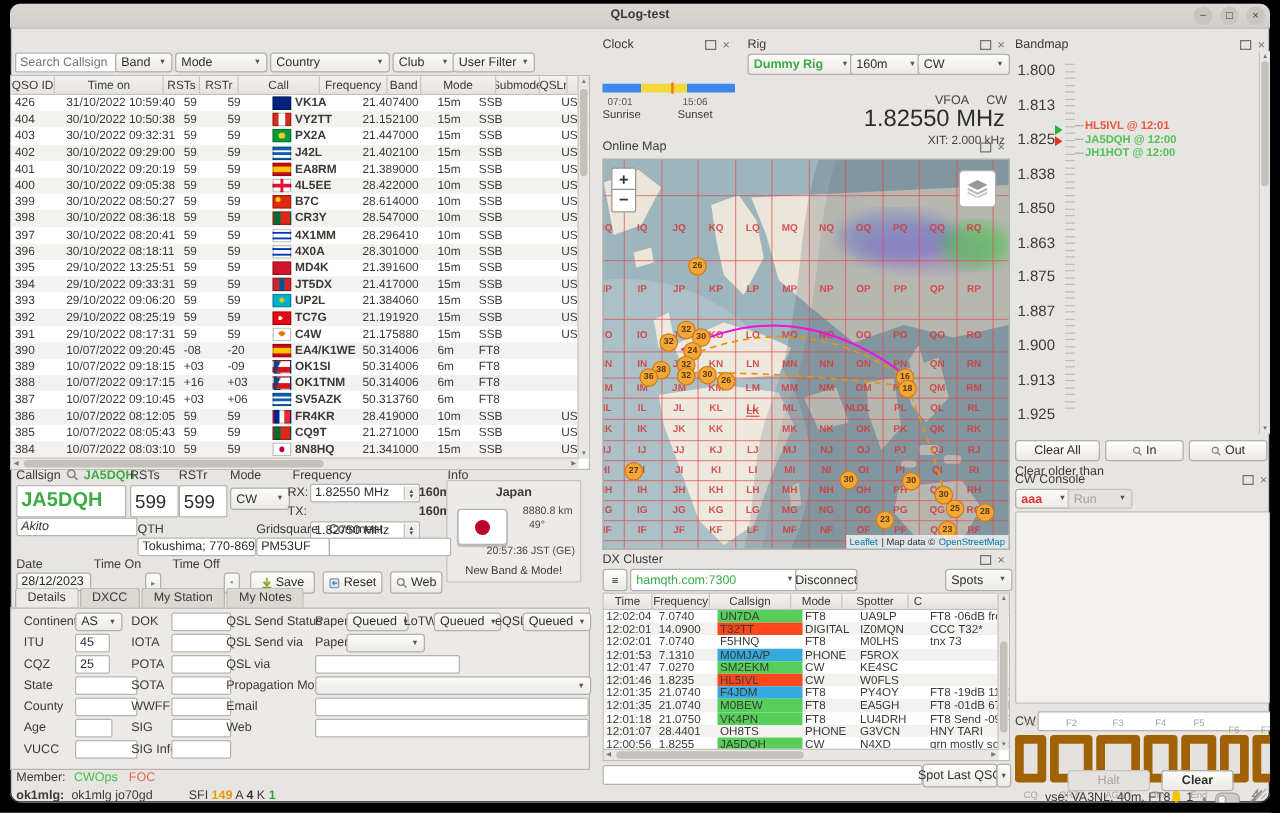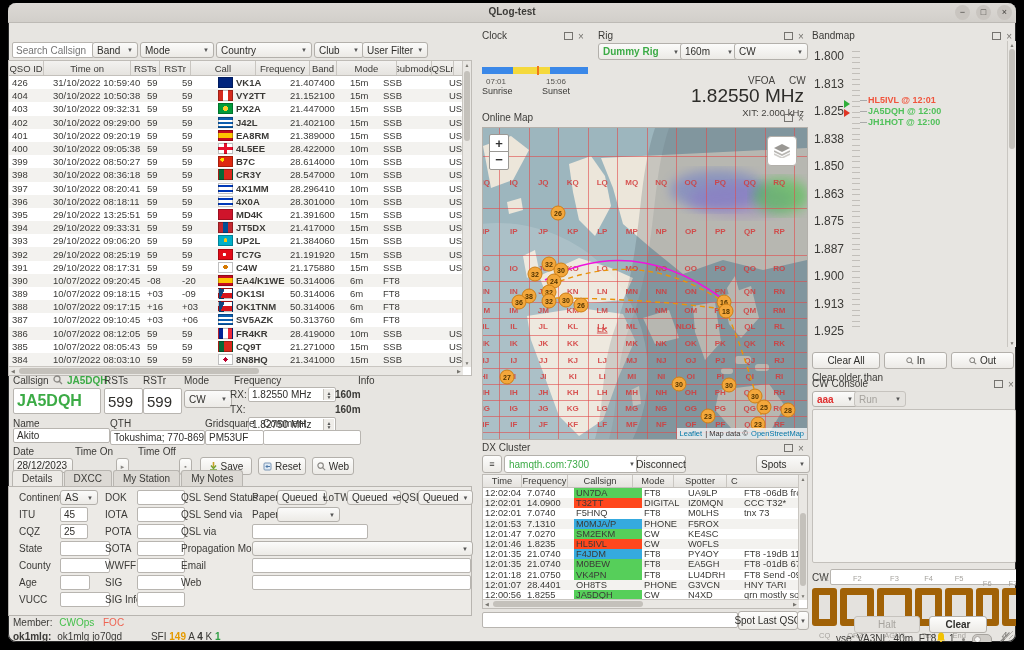--- a/index.html
+++ b/index.html
@@ -521,26 +521,36 @@
       <span class="arrs">▲<br>▼</span>
     </div>
   <div class="a lbl" style="left:327px;top:386px;font-weight:bold;">160m</div>
   <div class="a lbl" style="left:222px;top:401px;">TX:</div>
   <div class="a input spin" style="left:240px;top:399px;width:80px;height:13px;">
       <span>1.82750 MHz</span>
       <span class="arrs">▲<br>▼</span>
     </div>
   <div class="a lbl" style="left:327px;top:401px;font-weight:bold;">160m</div>
 
+  <div class="a" style="left:349px;top:381px;width:106px;height:80px;background:#edebe7;border:1px solid #c6c3be;border-radius:2px;">
+    <div class="a" style="left:0;right:0;top:4px;text-align:center;font-size:10px;font-weight:bold;color:#3b3a37;">Japan</div>
+    <div class="a" style="left:8px;top:22px;width:38px;height:27px;background:#fff;border:1px solid #b8b5b0;border-radius:3px;box-shadow:0 1px 1px rgba(0,0,0,.2);">
+      <div style="position:absolute;left:50%;top:50%;width:12px;height:12px;margin:-6px 0 0 -6px;border-radius:50%;background:#bc002d;"></div>
+    </div>
+    <div class="a" style="right:6px;top:18px;font-size:8.5px;color:#4a4946;">8880.8 km</div>
+    <div class="a" style="right:28px;top:29px;font-size:8.5px;color:#4a4946;">49°</div>
+    <div class="a" style="right:4px;top:50px;font-size:8.5px;color:#4a4946;">20:57:36 JST (GE)</div>
+    <div class="a" style="left:0;right:0;bottom:4px;text-align:center;font-size:9px;color:#3b3a37;">New Band &amp; Mode!</div>
+  </div>
 
   <div class="a lbl" style="left:5px;top:415px;">Name</div>
   <div class="a lbl" style="left:102px;top:415px;">QTH</div>
   <div class="a lbl" style="left:197px;top:415px;">Gridsquare</div>
   <div class="a lbl" style="left:255px;top:415px;">Comment</div>
-  <div class="a input" style="left:5px;top:425px;width:89px;height:13px;">Akito</div>
+  <div class="a input" style="left:5px;top:411px;width:89px;height:13px;font-style:italic;">Akito</div>
   <div class="a input" style="left:102px;top:427px;width:87px;height:13px;">Tokushima; 770-8691</div>
   <div class="a input" style="left:197px;top:427px;width:51px;height:13px;">PM53UF</div>
   <div class="a input" style="left:255px;top:427px;width:90px;height:13px;"></div>
 
   <div class="a lbl" style="left:5px;top:443px;">Date</div>
   <div class="a lbl" style="left:67px;top:443px;">Time On</div>
   <div class="a lbl" style="left:130px;top:443px;">Time Off</div>
   <div class="a combo" style="left:5px;top:455px;width:52px;height:13px;padding:0 3px;">
       <span>28/12/2023</span>
       <span class="arr">▼</span>

